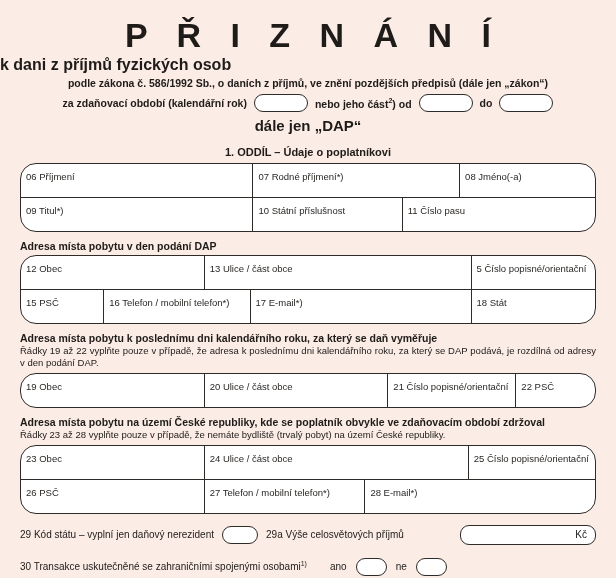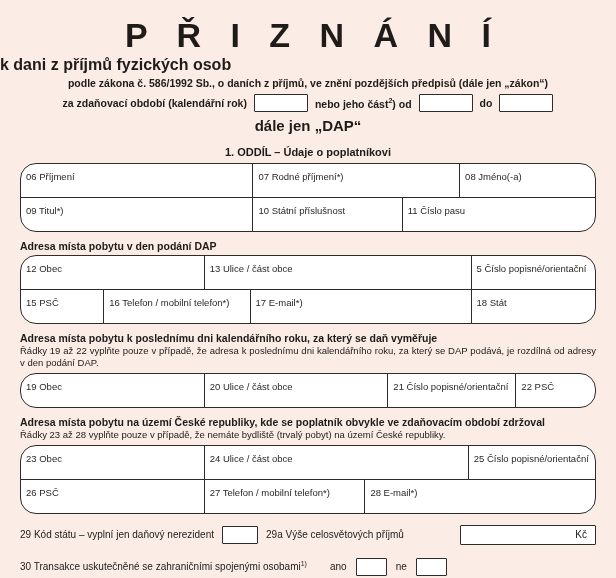--- a/index.html
+++ b/index.html
@@ -10,21 +10,21 @@
     padding-top:16px; overflow:hidden; position:relative;
   }
   .title { text-align:center; font-size:34px; font-weight:bold; letter-spacing:10px; padding-left:10px; margin:0; }
   .subtitle { text-align:left; font-size:16px; font-weight:bold; margin:1px 0 3px; }
   .law { text-align:center; font-size:10.5px; font-weight:bold; margin:3px 0 0; }
   .period { display:flex; align-items:center; justify-content:center; gap:7px; font-size:10.5px; font-weight:bold; margin-top:5px; }
   .dap { text-align:center; font-size:15px; font-weight:bold; margin:5px 0 0; }
   sup { font-size:7px; }
   .sec-title { text-align:center; font-size:11px; font-weight:bold; margin:12px 0 5px; }
 
-  .pill { display:inline-block; width:54px; height:18px; background:#ffffff; border:1.4px solid #2f2b28; border-radius:1px; box-sizing:border-box; }
+  .pill { display:inline-block; width:54px; height:18px; background:#ffffff; border:1.4px solid #2f2b28; border-radius:9px; box-sizing:border-box; }
   .pill.small { width:36px; }
   .pill.check { width:31px; }
   .pill.kcbox { width:136px; height:20px; margin-left:auto; display:flex; align-items:center; justify-content:flex-end; padding-right:8px; }
 
   .tbl { margin:0 20px; background:#ffffff; border:1.3px solid #2f2b28; border-radius:16px; overflow:hidden; }
   .trow { display:flex; border-bottom:1.3px solid #2f2b28; min-height:33px; }
   .trow:last-child { border-bottom:none; }
   .tcell { border-right:1.3px solid #2f2b28; padding:2px 5px; box-sizing:border-box; }
   .tcell:last-child { border-right:none; flex:1; }
   .flabel { font-size:9.5px; color:#2a2724; white-space:nowrap; }

